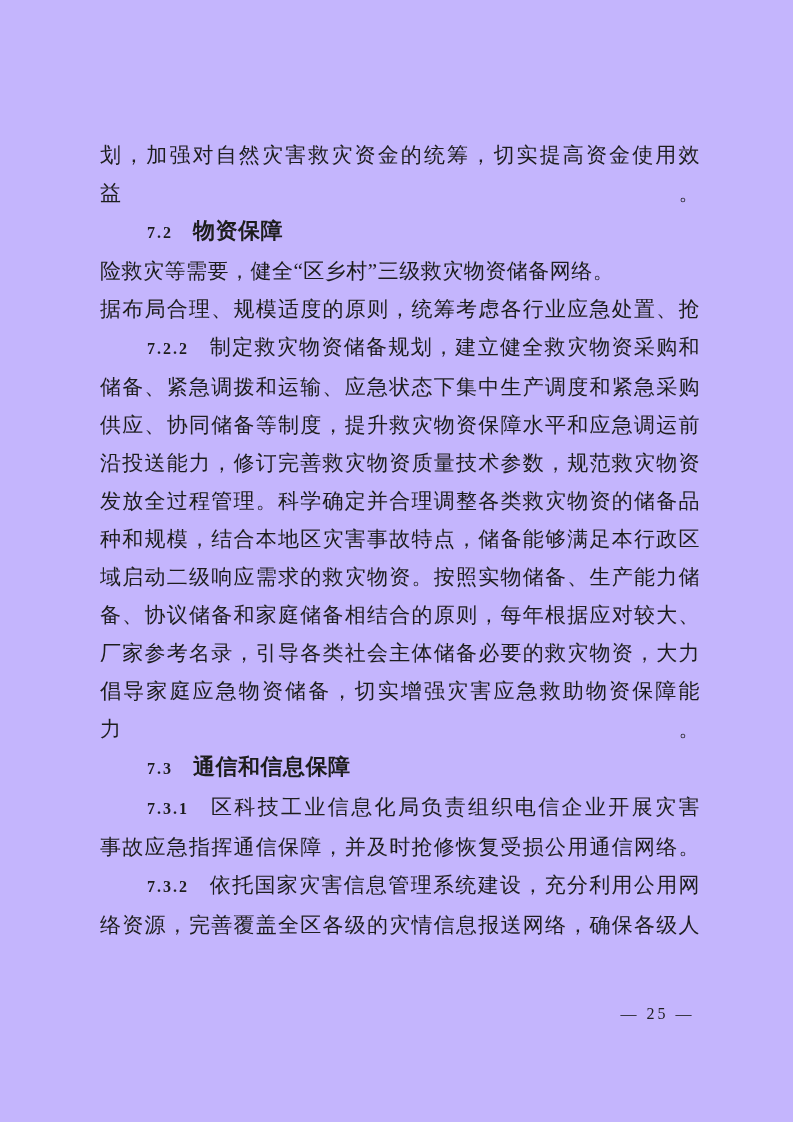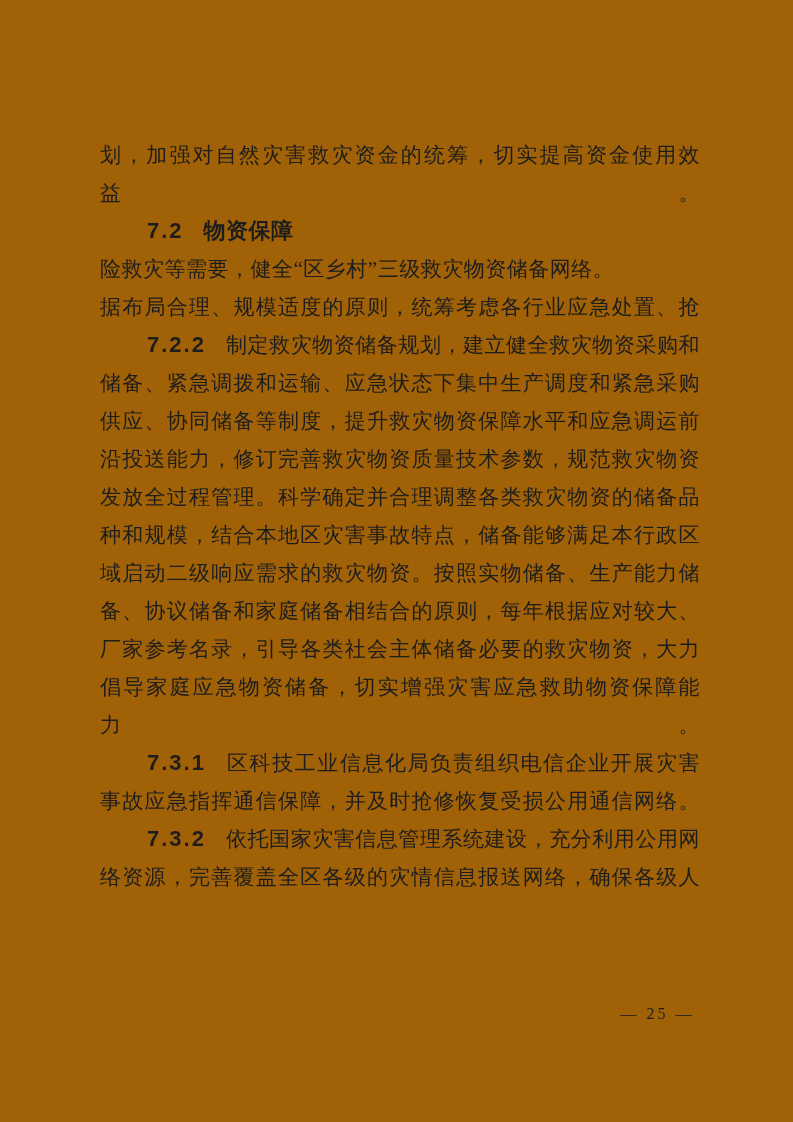--- a/index.html
+++ b/index.html
@@ -4,21 +4,21 @@
 <style>
   html, body {
     margin: 0;
     padding: 0;
     background: #ffffff;
   }
   .page {
     position: relative;
     width: 793px;
     height: 1122px;
-    background: #a16207;
+    background: #c4b5fd;
     overflow: hidden;
     font-family: "Liberation Serif", "DejaVu Serif", serif;
     color: #1d1d1d;
   }
   .text-block {
     position: absolute;
     top: 136px;
     left: 100px;
     width: 600px;
   }
@@ -31,23 +31,23 @@
     letter-spacing: 0.5px;
   }
   .line.justify {
     text-align: justify;
     text-align-last: justify;
   }
   .line.indent {
     padding-left: 47px;
   }
   .line .num {
-    font-family: Liberation Sans, sans-serif;
+    font-family: Liberation Serif, serif;
     font-weight: bold;
-    font-size: 22px;
+    font-size: 16px;
     letter-spacing: 2px;
     margin-right: 20px;
   }
   .line.heading {
     font-weight: bold;
     font-size: 22px;
     text-align: left;
   }
   .line.heading .txt {
     font-weight: bold;
@@ -75,20 +75,21 @@
       <div class="line justify indent"><span class="num">7.2.2</span><span class="txt">制定救灾物资储备规划，建立健全救灾物资采购和</span></div>
       <div class="line justify"><span class="txt">储备、紧急调拨和运输、应急状态下集中生产调度和紧急采购</span></div>
       <div class="line justify"><span class="txt">供应、协同储备等制度，提升救灾物资保障水平和应急调运前</span></div>
       <div class="line justify"><span class="txt">沿投送能力，修订完善救灾物资质量技术参数，规范救灾物资</span></div>
       <div class="line justify"><span class="txt">发放全过程管理。科学确定并合理调整各类救灾物资的储备品</span></div>
       <div class="line justify"><span class="txt">种和规模，结合本地区灾害事故特点，储备能够满足本行政区</span></div>
       <div class="line justify"><span class="txt">域启动二级响应需求的救灾物资。按照实物储备、生产能力储</span></div>
       <div class="line justify"><span class="txt">备、协议储备和家庭储备相结合的原则，每年根据应对较大、</span></div>
       <div class="line justify"><span class="txt">厂家参考名录，引导各类社会主体储备必要的救灾物资，大力</span></div>
       <div class="line justify"><span class="txt">倡导家庭应急物资储备，切实增强灾害应急救助物资保障能力。</span></div>
+      <div class="line heading indent"><span class="num">7.3</span><span class="txt">通信和信息保障</span></div>
       <div class="line justify indent"><span class="num">7.3.1</span><span class="txt">区科技工业信息化局负责组织电信企业开展灾害</span></div>
       <div class="line justify"><span class="txt">事故应急指挥通信保障，并及时抢修恢复受损公用通信网络。</span></div>
       <div class="line justify indent"><span class="num">7.3.2</span><span class="txt">依托国家灾害信息管理系统建设，充分利用公用网</span></div>
       <div class="line justify"><span class="txt">络资源，完善覆盖全区各级的灾情信息报送网络，确保各级人</span></div>
     </main>
   <div class="page-number">
     <span>— 25 —</span>
   </div>
 </div>
 

